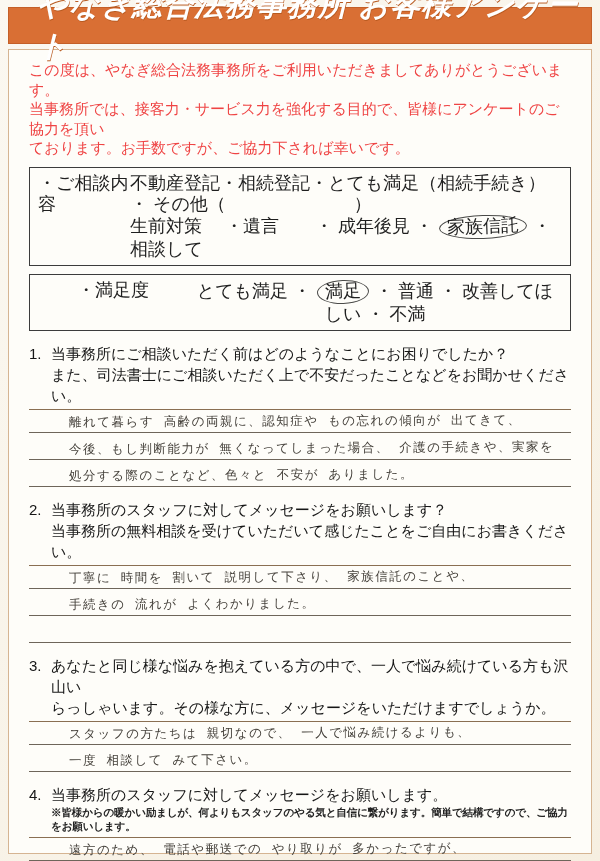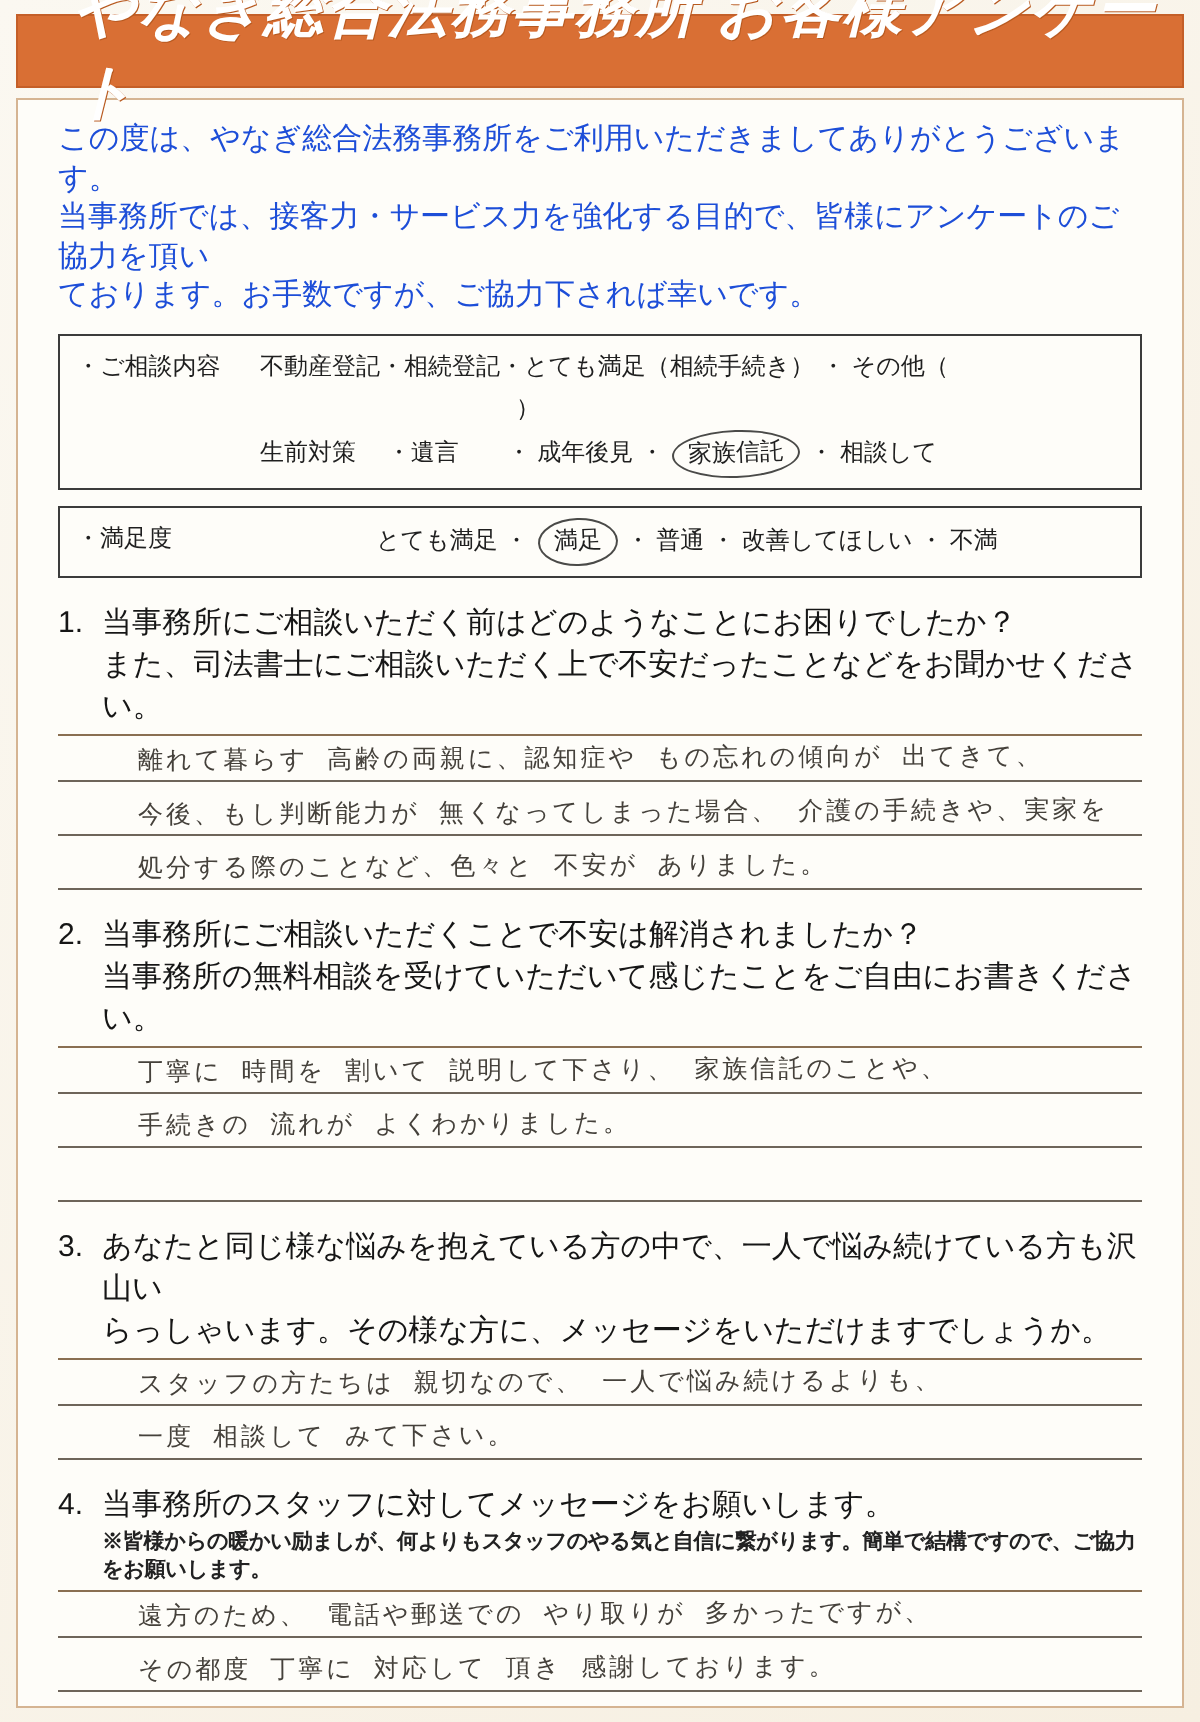--- a/index.html
+++ b/index.html
@@ -29,35 +29,35 @@
 
   .frame {
     margin-top: 5px;
     border: 1.5px solid #D5B априори;
     border: 1.5px solid #D5B492;
     background: #FEFDF9;
     height: 805px;
     padding: 10px 20px 8px 20px;
   }
 
-  .intro { font-size: 15px; line-height: 19.5px; color: #1d4ed8; }
+  .intro { font-size: 15px; line-height: 19.5px; color: #ef4444; }
 
   .rule-box {
     border: 1px solid #3c3c3c;
     background: transparent;
     padding: 5px 8px;
-    font-size: 12px;
+    font-size: 18px;
     color: #1f1f1f;
   }
   .consult-box { margin-top: 9px; line-height: 21px; }
   .consult-row { display: flex; }
   .consult-label { width: 92px; flex-shrink: 0; }
   .consult-indent { margin-left: 92px; }
   .paren-gap { display: inline-block; width: 128px; }
-  .sat-box { margin-top: 8px; display: flex; line-height: 21px; }
+  .sat-box { margin-top: 8px; display: flex; line-height: 21px; text-align: center; }
   .sat-label { width: 150px; flex-shrink: 0; }
 
   .circle-mark {
     display: inline-block;
     border: 1.5px solid #4a4a48;
     border-radius: 50%;
     padding: 0px 7px 1px 7px;
     margin: 0 1px;
     transform: rotate(-2deg);
   }
@@ -136,21 +136,21 @@
         <div class="rule">
             <span class="hw">処分する際のことなど、色々と 不安が ありました。</span>
           </div>
       </div>
     </div>
 
     <div class="question">
       <div class="q-head">
         <span class="q-num">2.</span>
         <span>
-          <span>当事務所にご相談いただくことで不安は解消されましたか？</span><br>
+          <span>当事務所のスタッフに対してメッセージをお願いします？</span><br>
           <span>当事務所の無料相談を受けていただいて感じたことをご自由にお書きください。</span>
         </span>
       </div>
       <div class="answers">
         <div class="rule">
             <span class="hw">丁寧に 時間を 割いて 説明して下さり、 家族信託のことや、</span>
           </div>
         <div class="rule">
             <span class="hw">手続きの 流れが よくわかりました。</span>
           </div>

